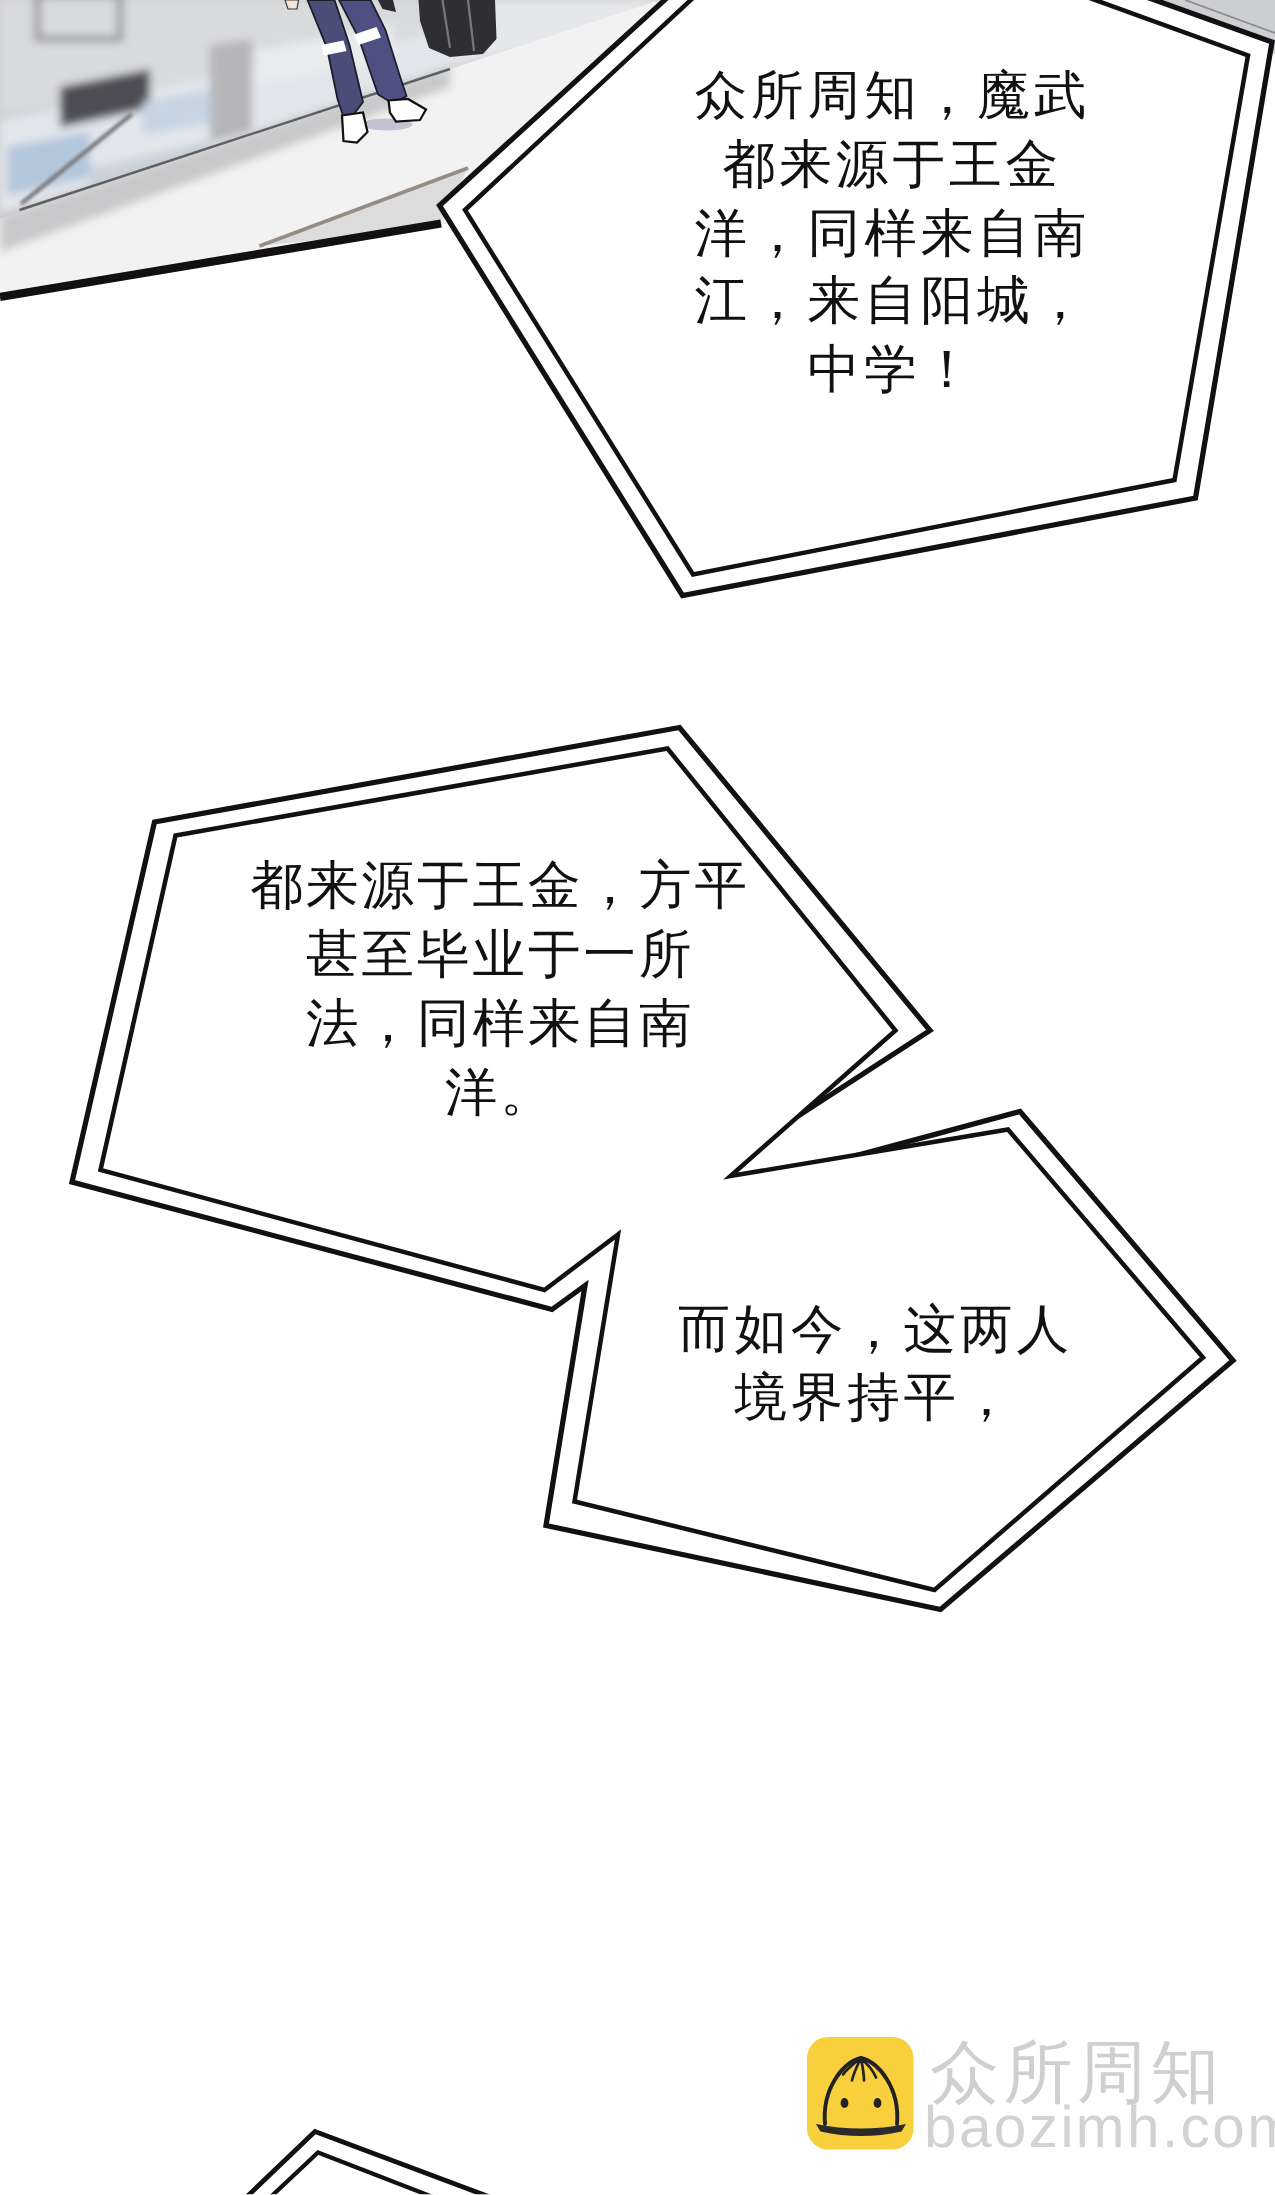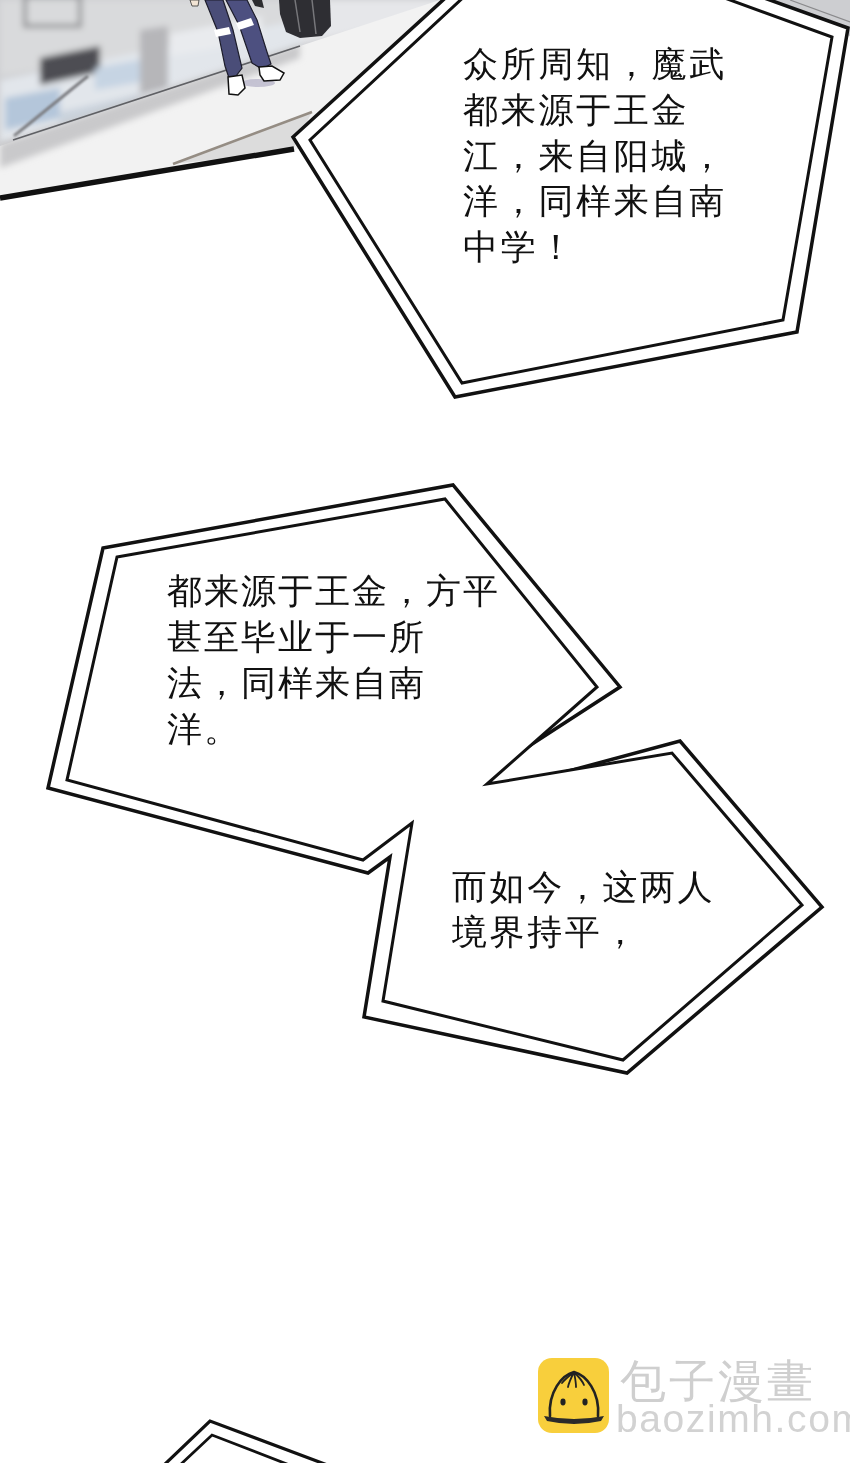--- a/index.html
+++ b/index.html
@@ -2,20 +2,21 @@
 <html><head>
 <meta charset="utf-8">
 <style>
   html, body { margin: 0; padding: 0; background: #ffffff; }
   #page {
     position: relative;
     width: 850px;
     height: 1463px;
     overflow: hidden;
     background: #ffffff;
+    text-align: center;
   }
   .layer { position: absolute; left: 0; top: 0; }
   .scene { z-index: 1; }
   .bubbles { z-index: 2; }
   .bubble-text {
     position: absolute;
     z-index: 3;
     font-family: "DejaVu Sans", sans-serif;
     font-size: 35px;
     color: #111111;
@@ -127,22 +128,22 @@
     </g>
     <g fill="none" stroke="#111111" stroke-linejoin="miter">
       <polyline points="163,1466 210,1421 330,1466" stroke-width="3.2"></polyline>
       <polyline points="179,1466 212,1435 292,1466" stroke-width="2.8"></polyline>
     </g>
   </svg>
 
   <div id="t1" class="bubble-text">
     <span class="line">众所周知，魔武</span>
     <span class="line">都来源于王金</span>
+    <span class="line">洋，同样来自南</span>
     <span class="line">江，来自阳城，</span>
-    <span class="line">洋，同样来自南</span>
     <span class="line">中学！</span>
   </div>
 
   <div id="t2" class="bubble-text">
     <span class="line">都来源于王金，方平</span>
     <span class="line">甚至毕业于一所</span>
     <span class="line">法，同样来自南</span>
     <span class="line">洋。</span>
   </div>
 
@@ -153,17 +154,17 @@
 
   <div class="watermark">
     <svg class="wm-icon" width="72" height="76" viewBox="0 0 72 76">
       <rect x="0" y="0" width="71" height="75" rx="14" ry="14" fill="#f8cf3c"></rect>
       <path d="M12,58 C10,34 24,17 36,14 C48,17 62,34 60,58" fill="none" stroke="#222222" stroke-width="2.6" stroke-linecap="round"></path>
       <path d="M36,14 C33,20 31,24 30,29 M36,14 C37,20 38,24 38,29 M36,14 C41,19 44,22 46,27 M36,14 C31,18 27,21 24,25" fill="none" stroke="#222222" stroke-width="1.8" stroke-linecap="round"></path>
       <ellipse cx="25" cy="44" rx="2.6" ry="3.4" fill="#222222"></ellipse>
       <ellipse cx="47" cy="44" rx="2.6" ry="3.4" fill="#222222"></ellipse>
       <path d="M6,58 Q36,64 66,58 L63,63 Q36,69 9,63 Z" fill="#2a2a2a"></path>
     </svg>
-    <span class="wm-name">包子漫畫</span>
+    <span class="wm-name">众所周知</span>
     <span class="wm-url">baozimh.com</span>
   </div>
 
 </div>
 
 </body></html>

